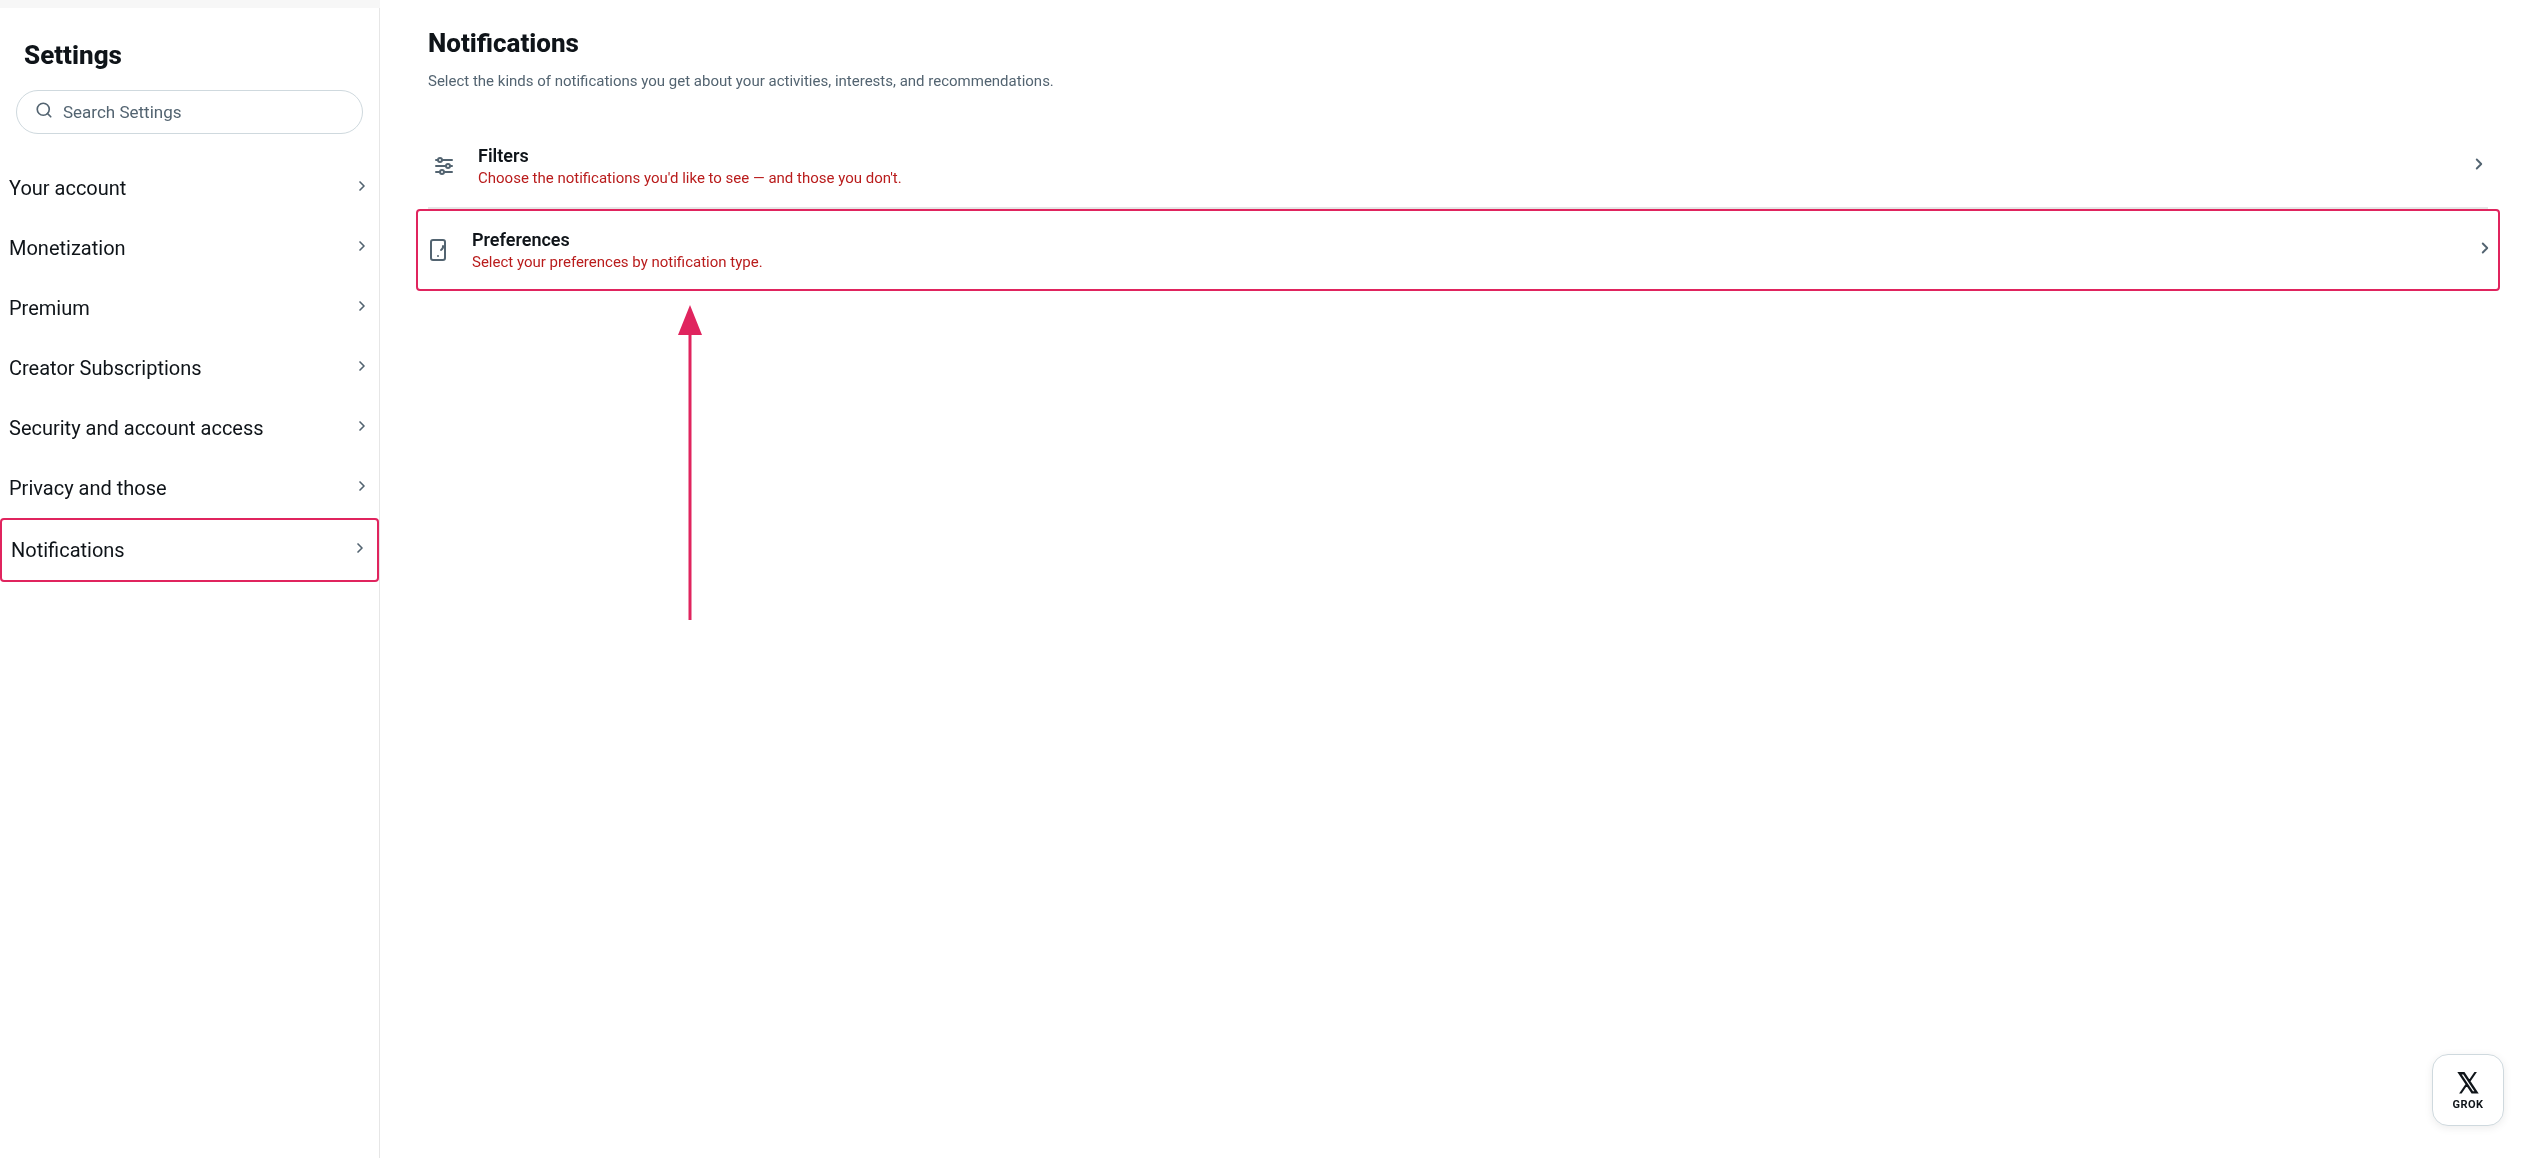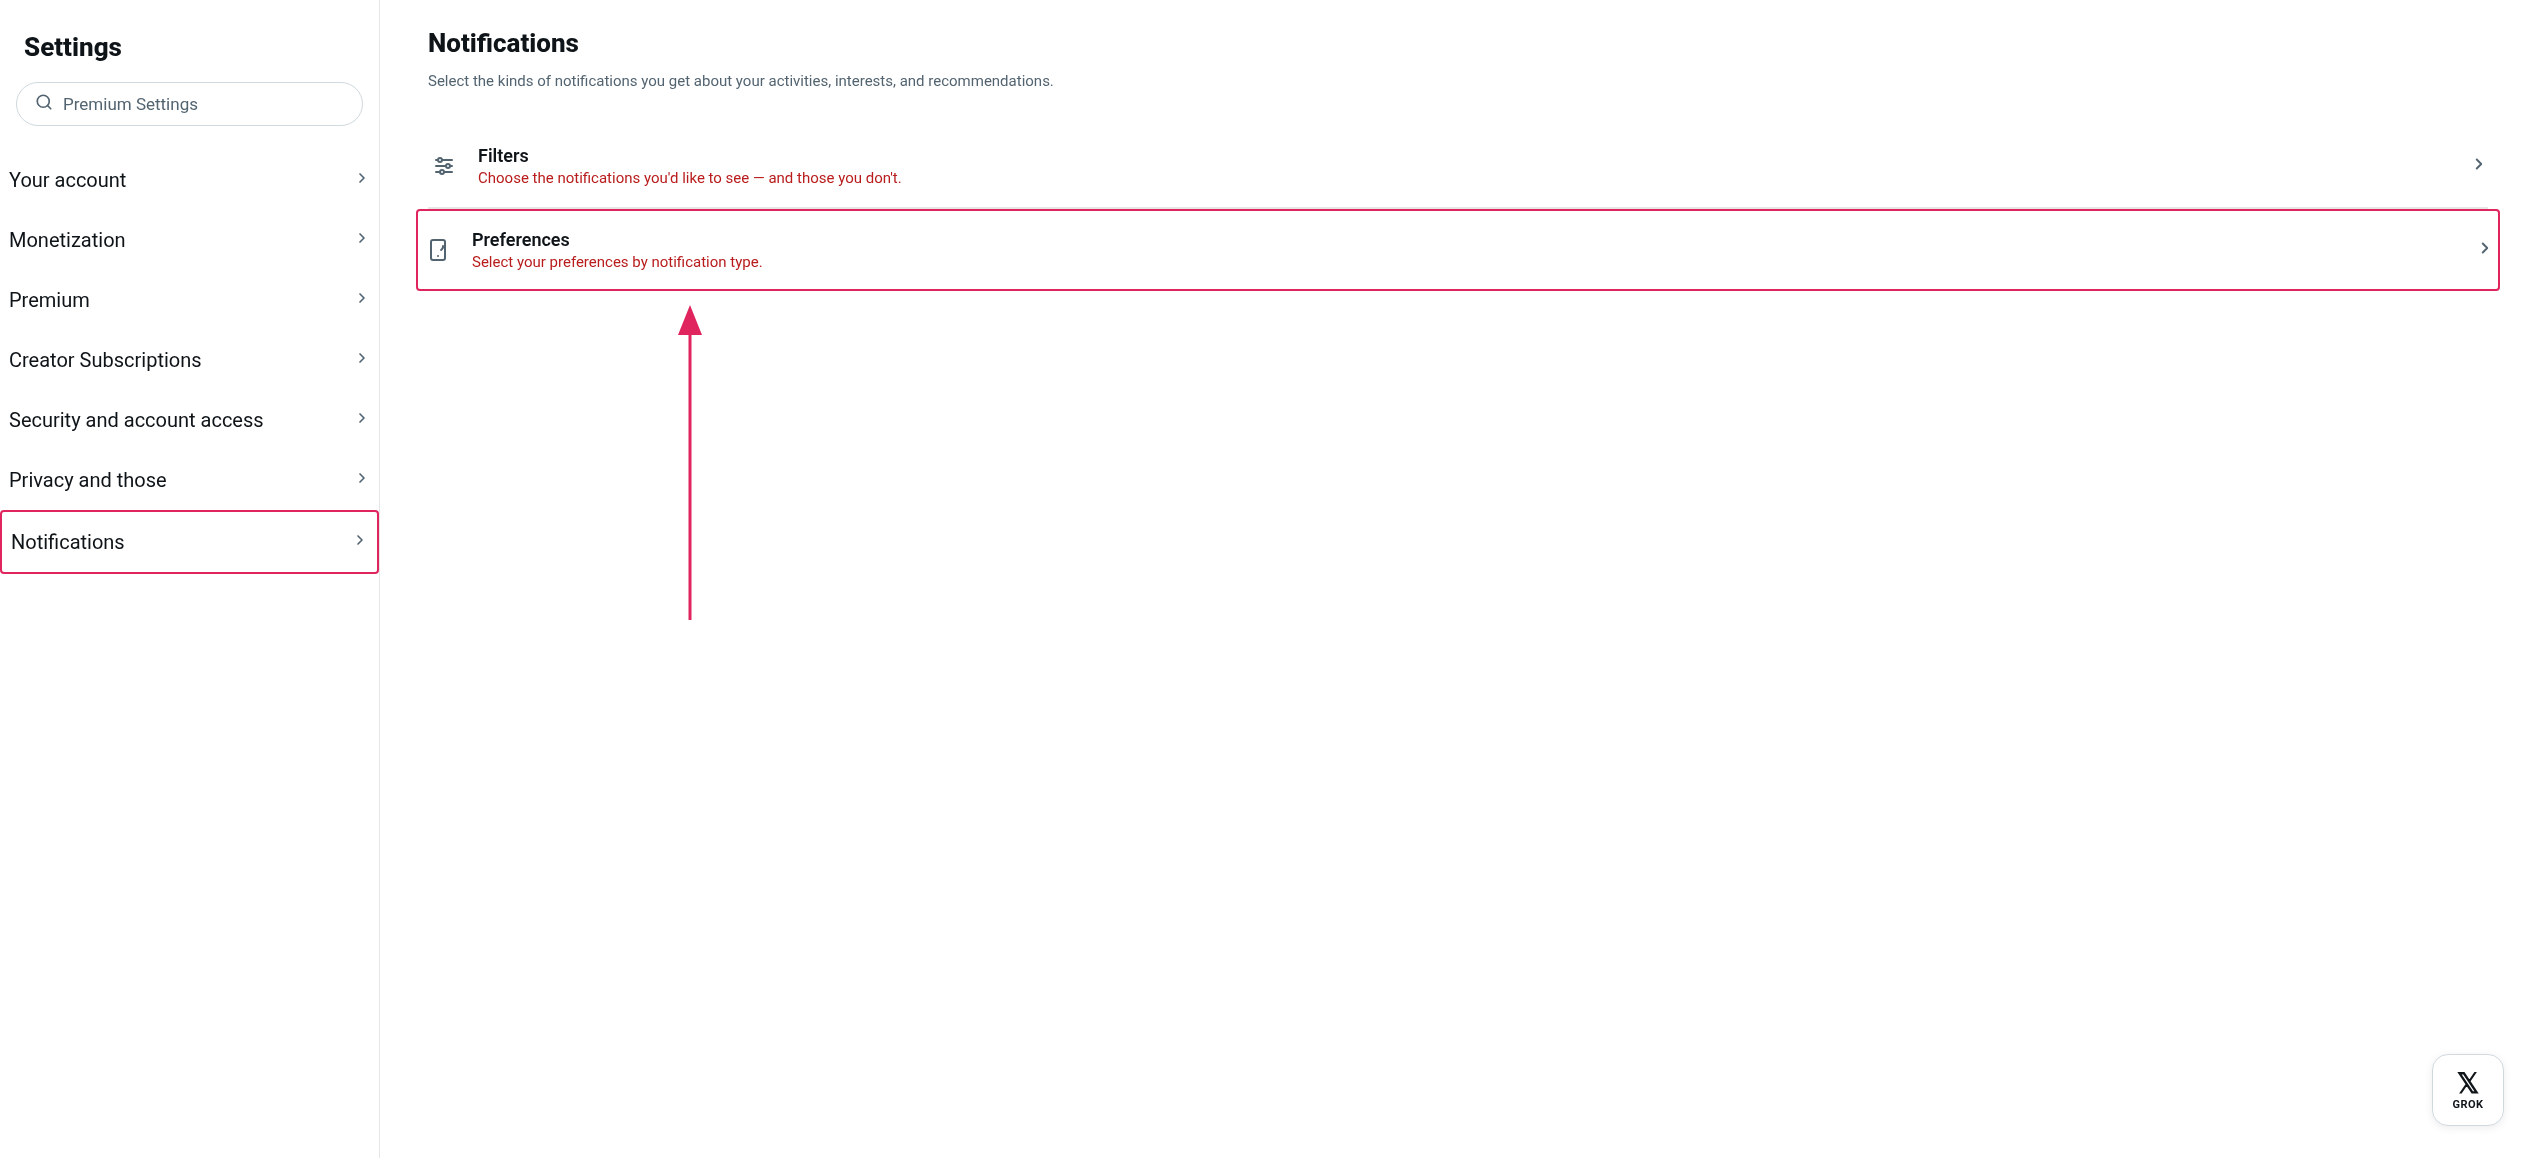--- a/index.html
+++ b/index.html
@@ -20,20 +20,21 @@
 
     
     .sidebar {
       width: 380px;
       min-width: 300px;
       background: #ffffff;
       border-right: 1px solid #e6e6e6;
       padding: 24px 0;
       display: flex;
       flex-direction: column;
+      margin-top: 8px;
     }
 
     .sidebar-title {
       font-size: 26px;
       font-weight: 800;
       padding: 8px 24px 20px 24px;
       color: #0f1419;
     }
 
     .search-box {
@@ -209,21 +210,21 @@
   <nav class="sidebar">
     <h1 class="sidebar-title">Settings</h1>
 
     <div class="search-box">
       <span class="search-icon">
         <svg width="18" height="18" viewBox="0 0 24 24" fill="none" stroke="#536471" stroke-width="2.2" stroke-linecap="round" stroke-linejoin="round">
           <circle cx="11" cy="11" r="8"></circle>
           <line x1="21" y1="21" x2="16.65" y2="16.65"></line>
         </svg>
       </span>
-      <span class="search-placeholder">Premium Settings</span>
+      <span class="search-placeholder">Search Settings</span>
     </div>
 
     <div id="nav-list">
         <div class="nav-item">
           <span>Your account</span>
           <span class="nav-chevron"><svg width="16" height="16" viewBox="0 0 24 24" fill="none" stroke="#536471" stroke-width="2.5" stroke-linecap="round" stroke-linejoin="round">
               <polyline points="9 18 15 12 9 6"></polyline>
             </svg></span>
         </div>
         <div class="nav-item">

